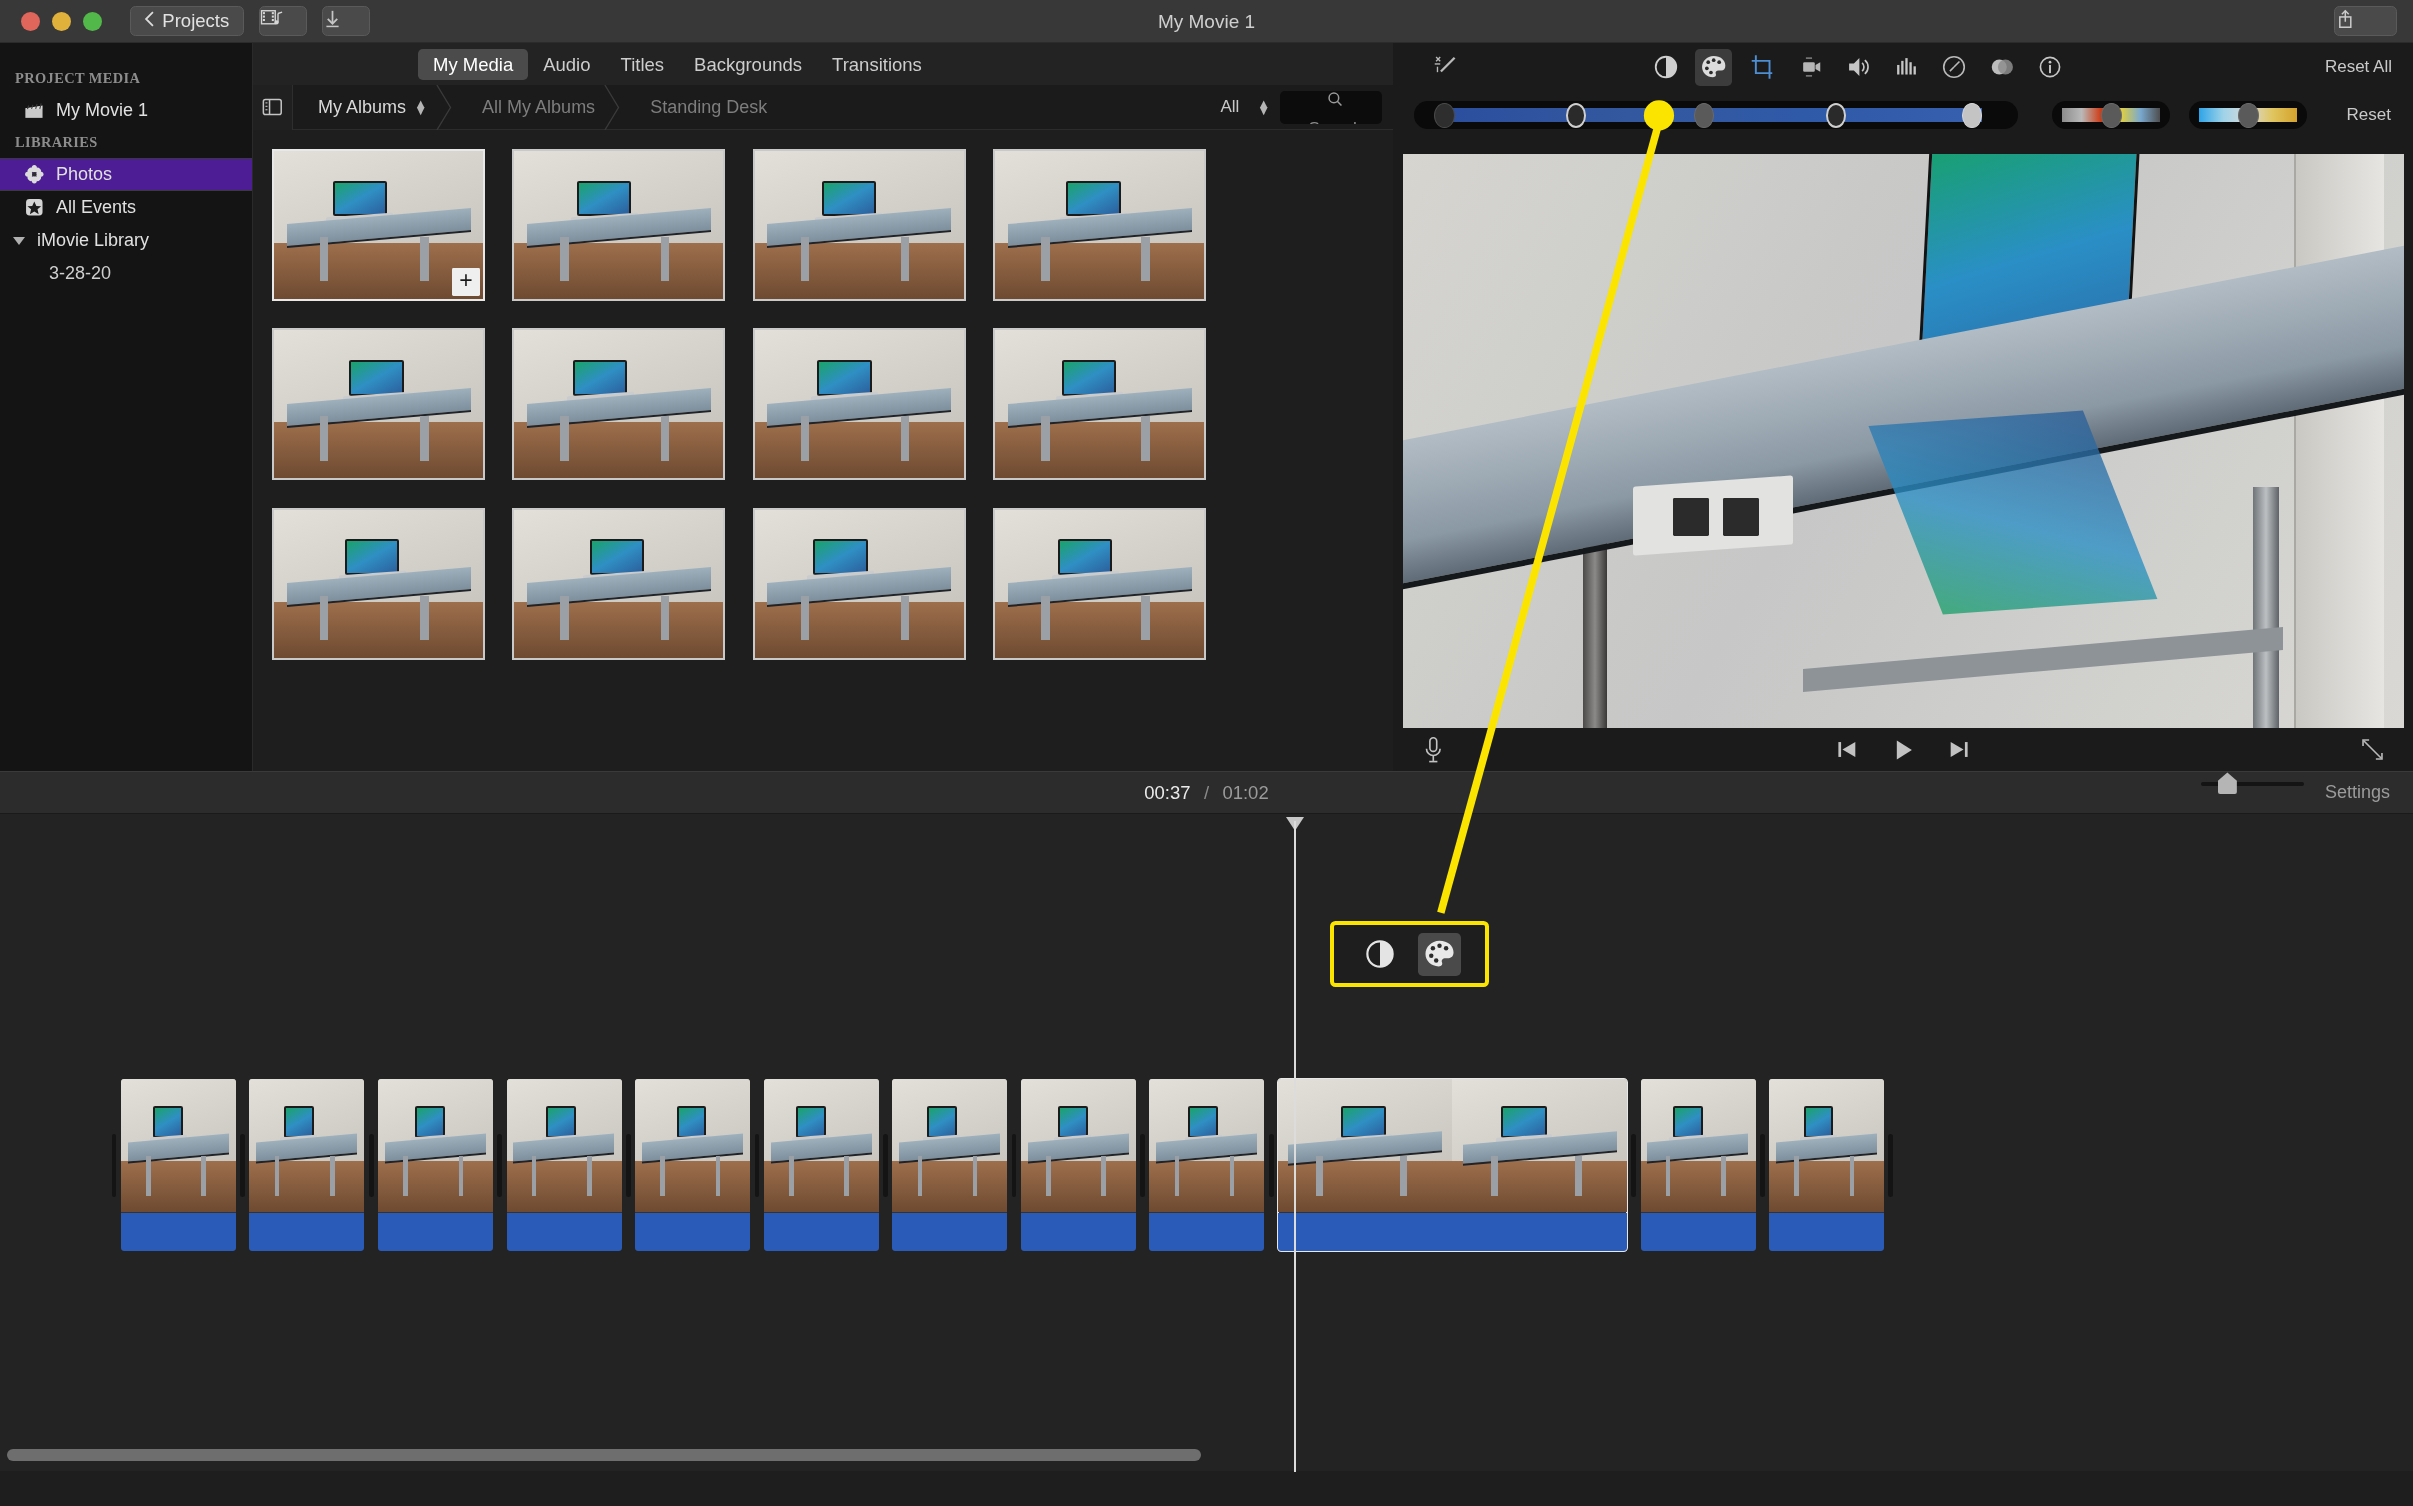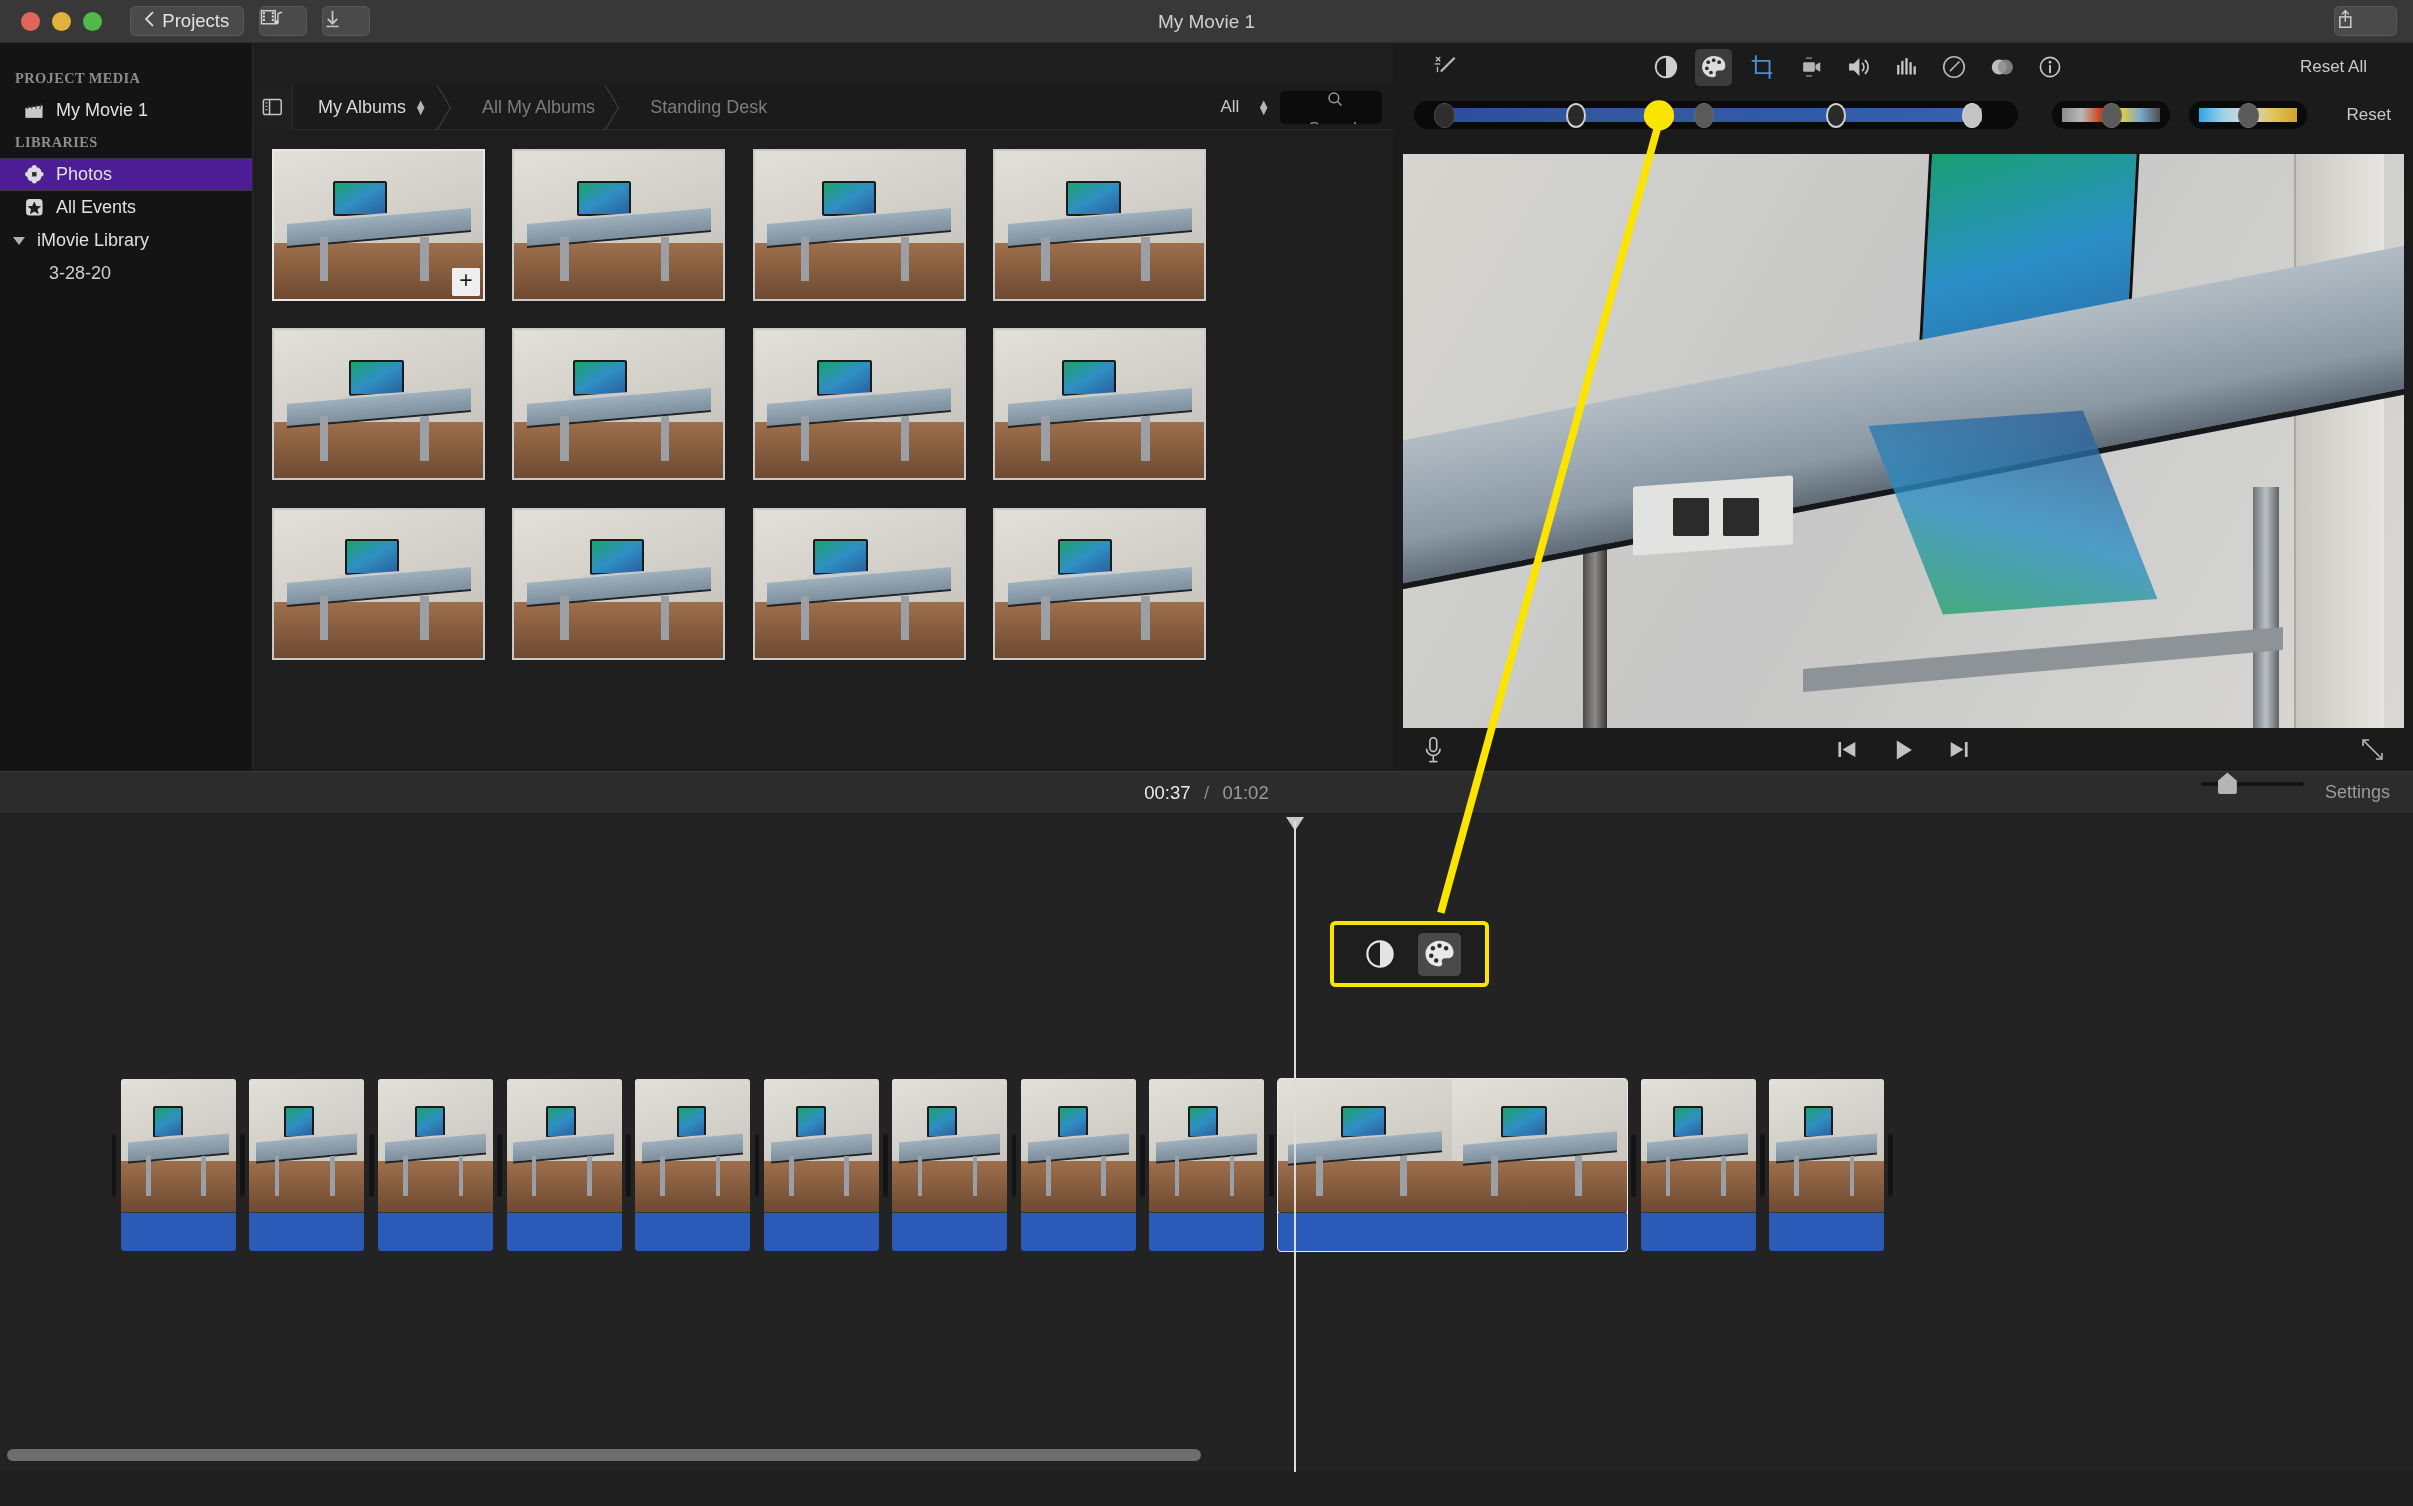--- a/index.html
+++ b/index.html
@@ -121,21 +121,21 @@
   
   .rightpanel {
     position:absolute; left:1393px; top:43px; width:1020px; height:729px;
     background:#1b1b1b;
   }
   .insp-toolbar { position:relative; height:48px; display:flex; align-items:center; }
   .insp-toolbar .magic { position:absolute; left:34px; }
   .icon-grp { position:absolute; left:254px; display:flex; align-items:center; gap:11px; }
   .itool { width:37px; height:37px; display:flex; align-items:center; justify-content:center; border-radius:4.8px; }
   .itool.active { background:#3c3c3c; }
-  .reset-all { position:absolute; right:46px; font-size:17px; color:#c9c9c9; }
+  .reset-all { position:absolute; right:21px; font-size:17px; color:#c9c9c9; }
 
   .slider-row { position:relative; height:48px; display:flex; align-items:center; }
   .sliderA {
     position:absolute; left:20.6px; width:604px; height:27.4px; border-radius:13.7px;
     background:#0a0a0a; overflow:visible;
   }
   .sliderA .track {
     position:absolute; left:36px; right:36px; top:6.9px; height:13.7px;
     background:linear-gradient(to right,#2b4f9e,#34589f,#2f5aa8,#3760ae);
   }
@@ -405,20 +405,27 @@
           <span class="tri down"></span>
         </span>
       <span>iMovie Library</span>
     </div>
 
     <div class="sb-sub">
       <span>3-28-20</span>
     </div>
   </div>
 
+  <div class="tabsbar">
+    <div class="tab active">My Media</div>
+    <div class="tab">Audio</div>
+    <div class="tab">Titles</div>
+    <div class="tab">Backgrounds</div>
+    <div class="tab">Transitions</div>
+  </div>
 
   <div class="crumbbar">
     <div class="panel-toggle">
       <svg width="20.6" height="18" viewBox="0 0 30 26">
         <rect x="2" y="2" width="26" height="22" rx="3" fill="none" stroke="#c4c4c4" stroke-width="2.2"></rect>
         <line x1="11" y1="2" x2="11" y2="24" stroke="#c4c4c4" stroke-width="2.2"></line>
         <g stroke="#c4c4c4" stroke-width="1.6">
             <line x1="5" y1="7" x2="8" y2="7"></line>
             <line x1="5" y1="12" x2="8" y2="12"></line>
             <line x1="5" y1="17" x2="8" y2="17"></line>

